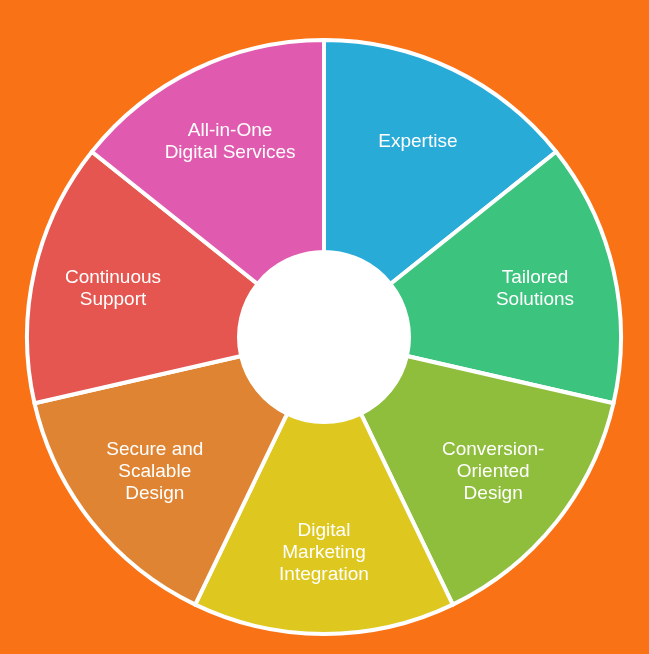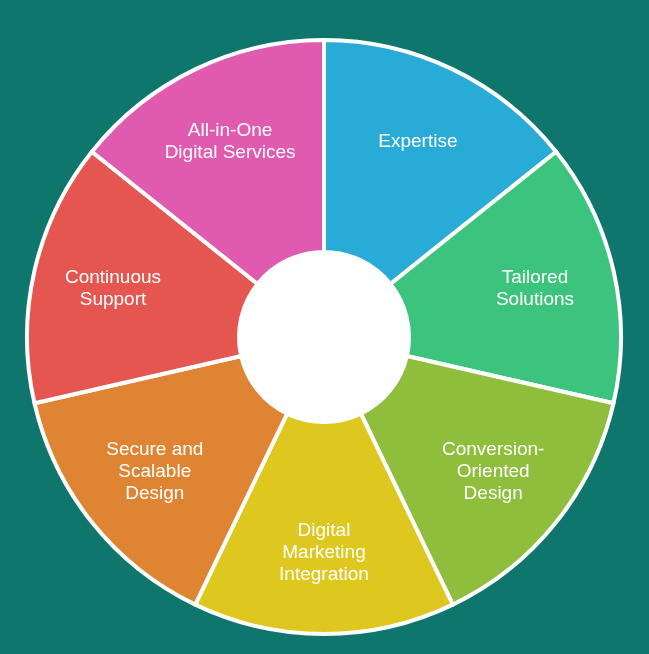--- a/index.html
+++ b/index.html
@@ -11,21 +11,21 @@
   body {
     width: 649px;
     height: 654px;
     overflow: hidden;
     font-family: "Liberation Sans", sans-serif;
   }
   #chart-stage {
     position: relative;
     width: 649px;
     height: 654px;
-    background: #0f766e;
+    background: #f97316;
   }
   #donut-svg {
     position: absolute;
     left: 0;
     top: 0;
     width: 649px;
     height: 654px;
     display: block;
   }
   .slice-path {

